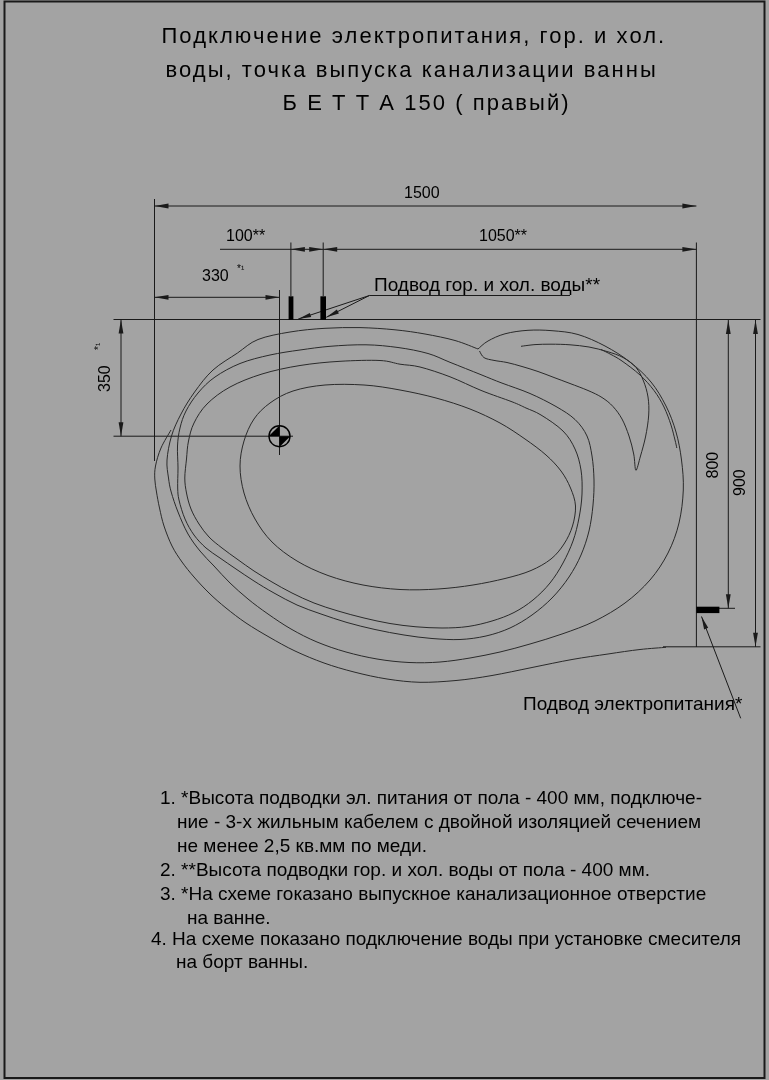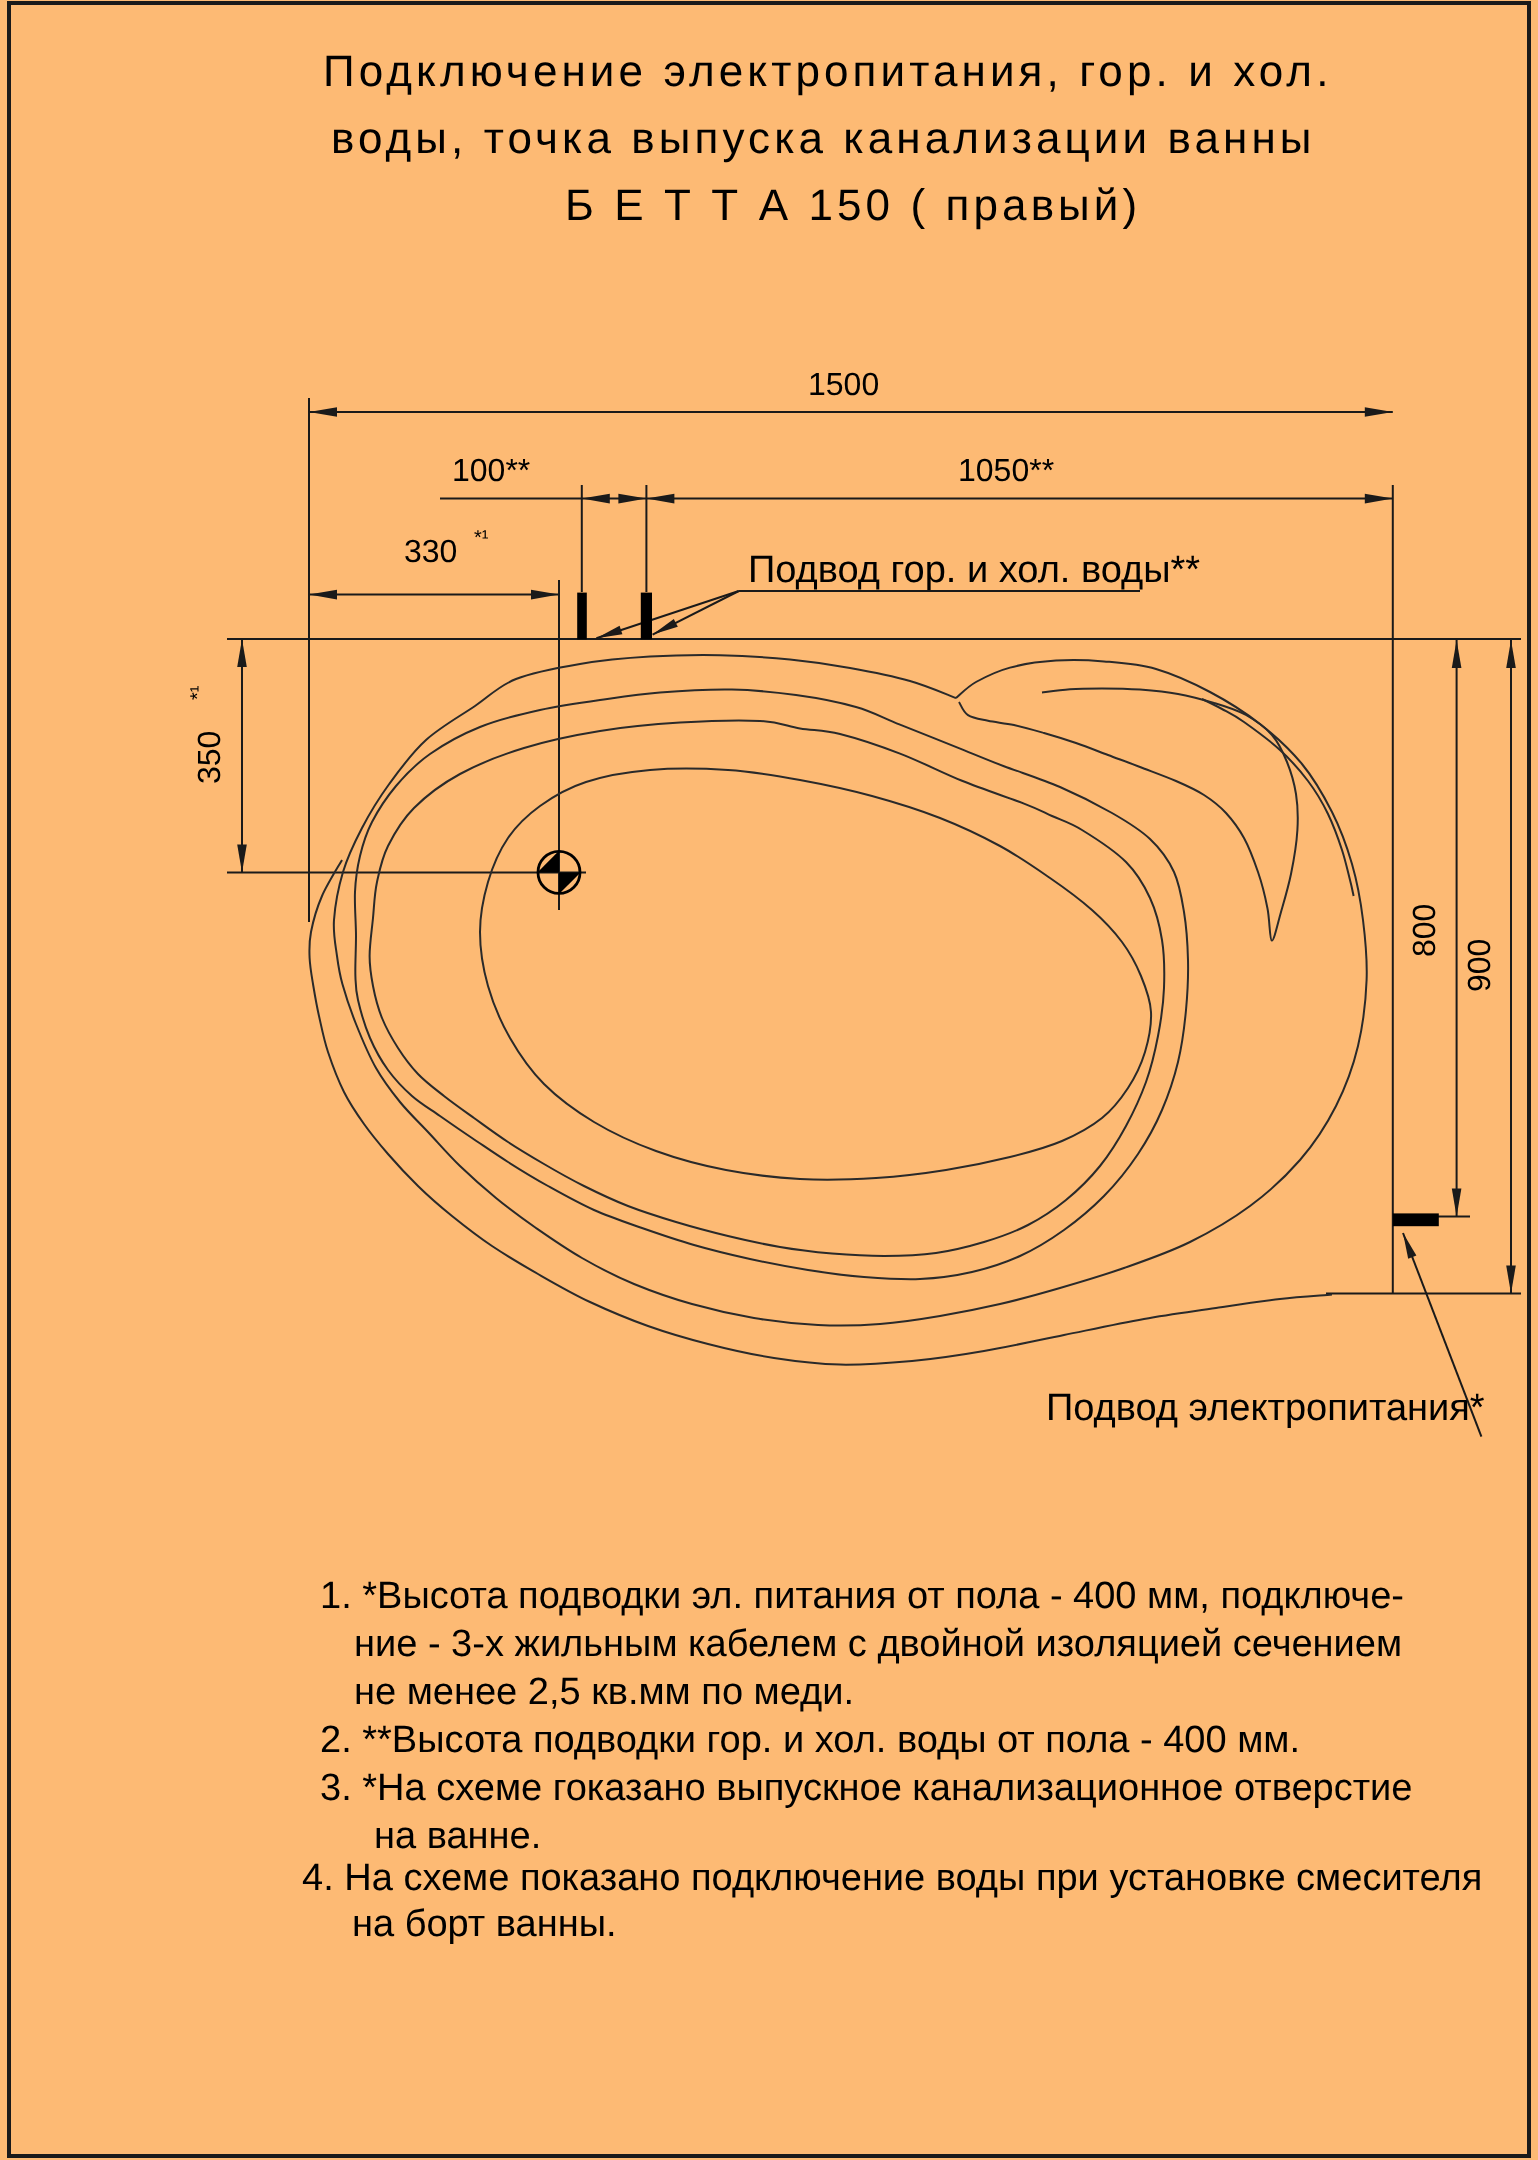--- a/index.html
+++ b/index.html
@@ -1,16 +1,16 @@
 <!DOCTYPE html>
 <html><head>
 <meta charset="utf-8">
 <style>
   html,body{margin:0;padding:0;background:#ffffff;}
-  #page{position:relative;width:769px;height:1080px;background:#fdba74;overflow:hidden;
+  #page{position:relative;width:769px;height:1080px;background:#a3a3a3;overflow:hidden;
         font-family:"Liberation Sans",sans-serif;}
   svg{position:absolute;left:0;top:0;}
   text{fill:#000;}
 </style>
 </head>
 <body>
 <div id="page">
 <svg width="769" height="1080" viewBox="0 0 769 1080">
 
   <rect x="4.5" y="1.5" width="760" height="1076.5" fill="none" stroke="#1a1a1a" stroke-width="2"></rect>

